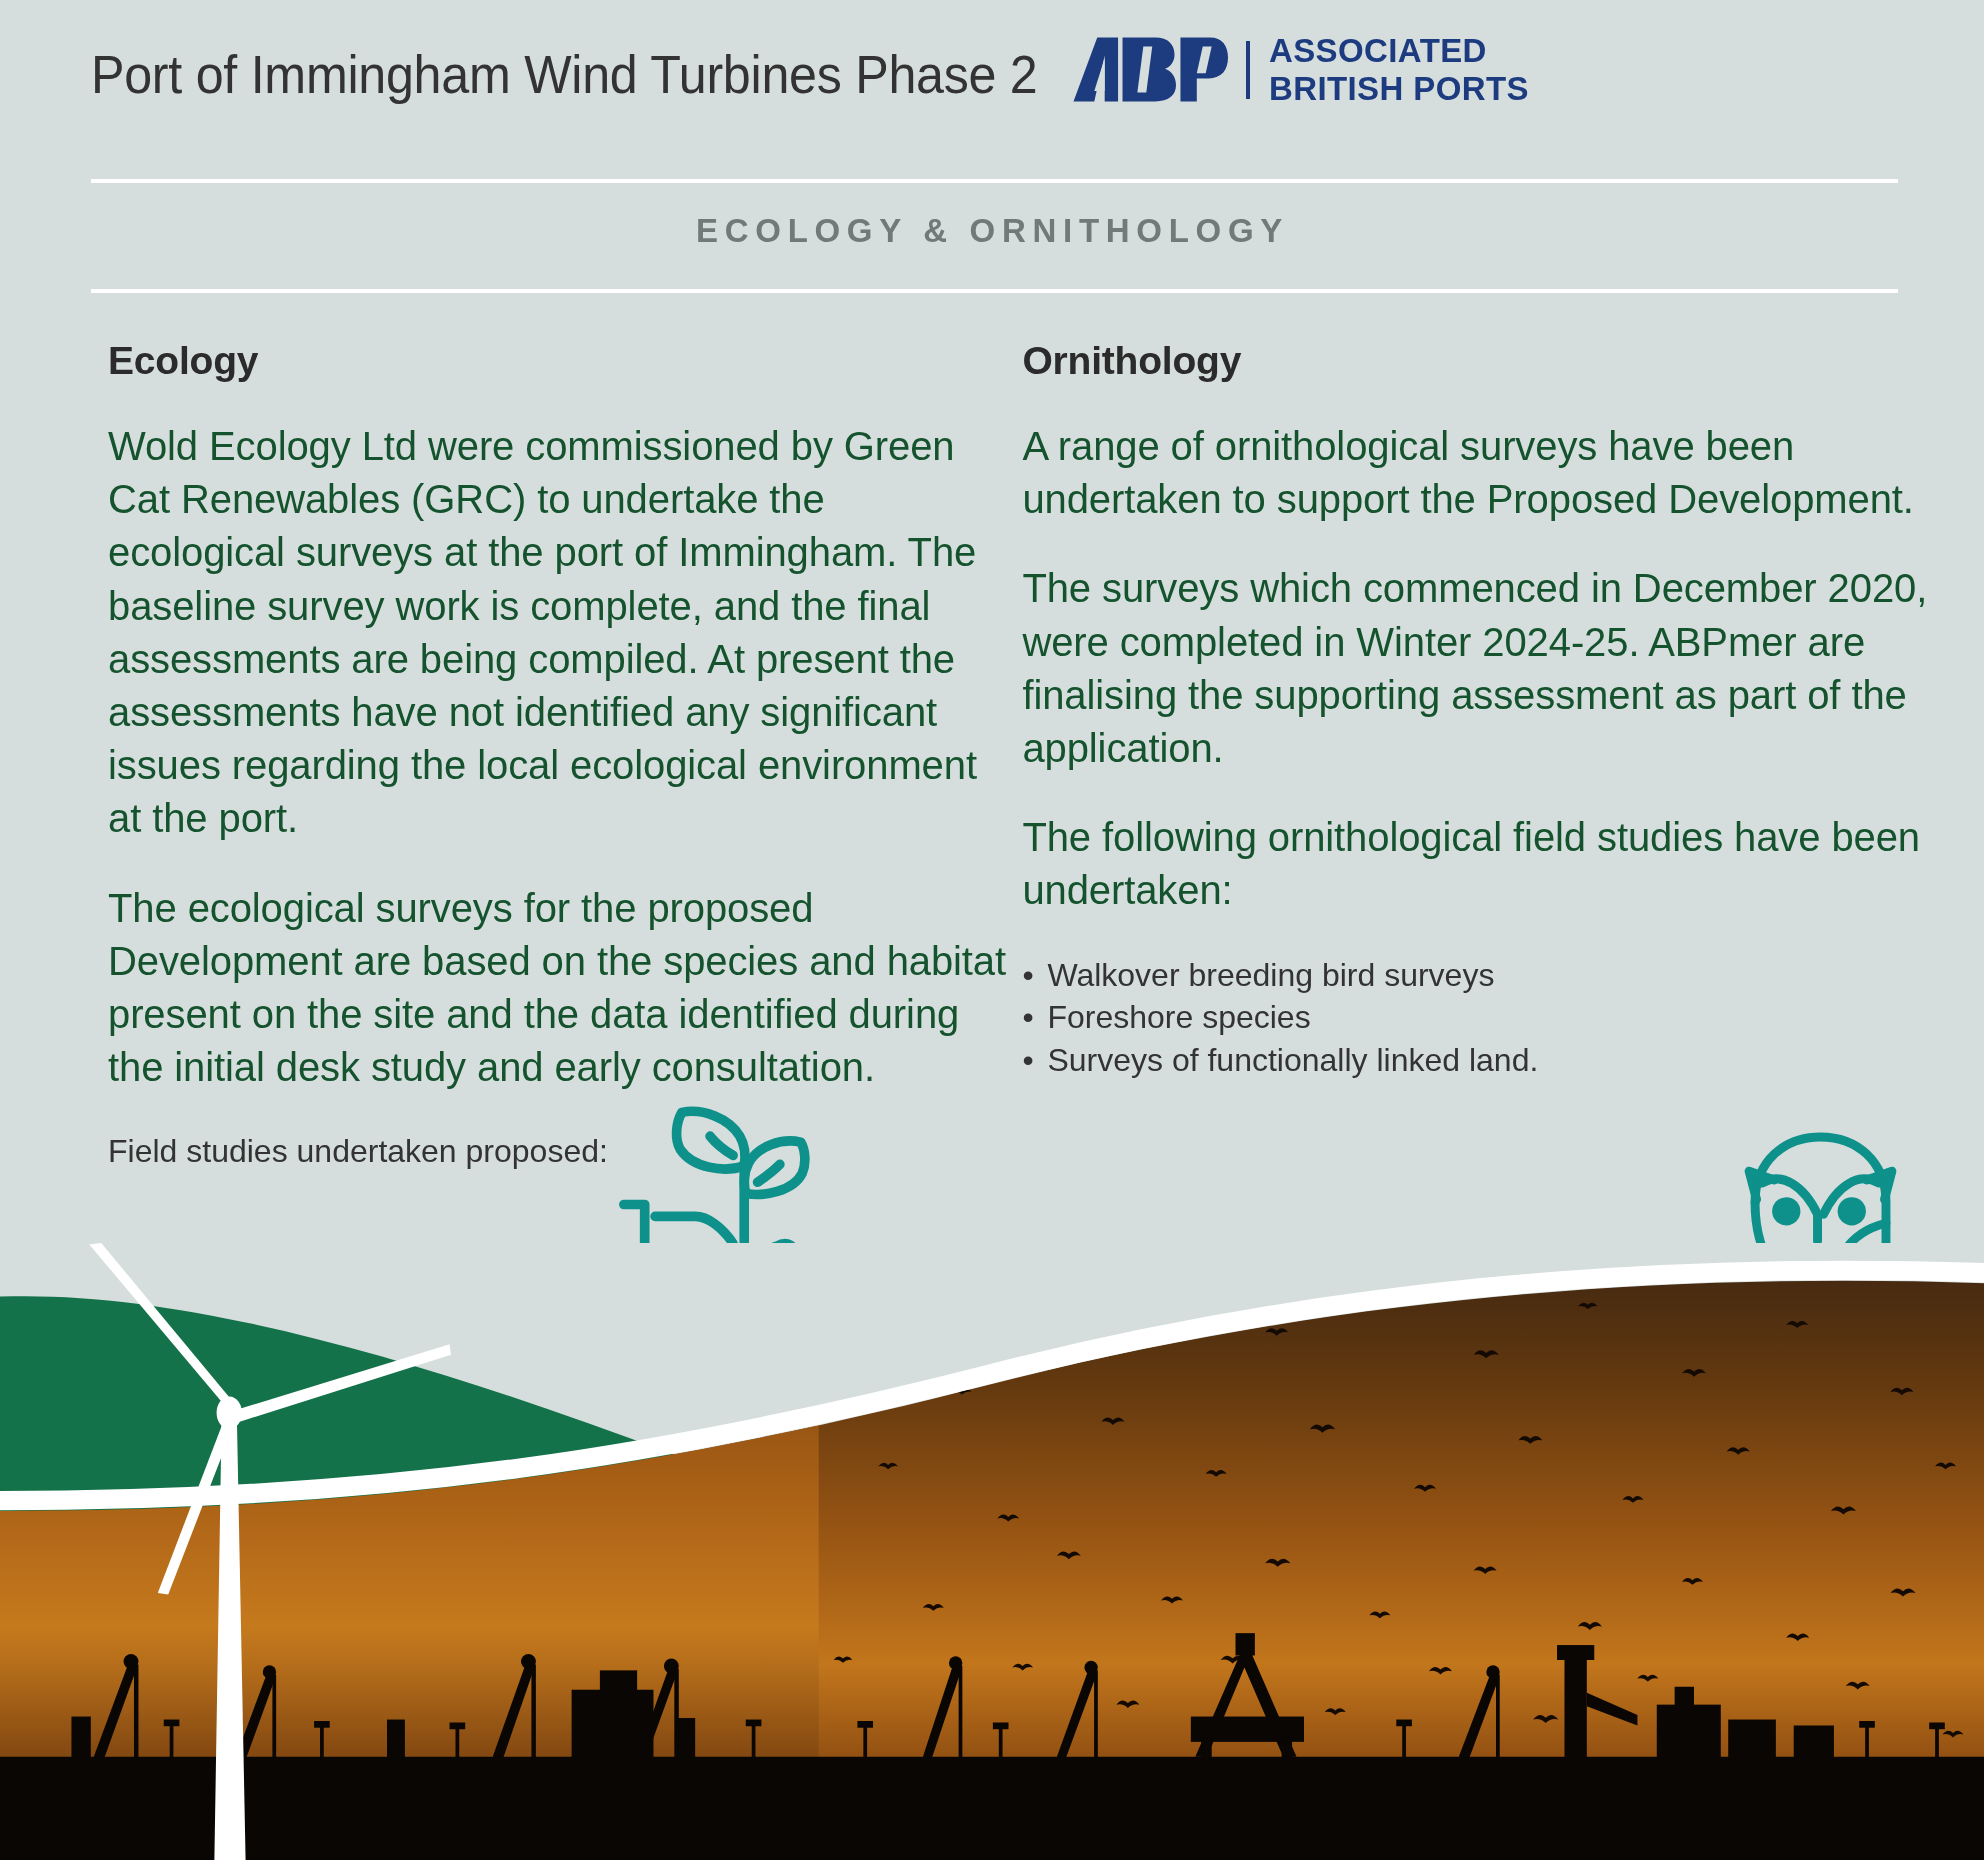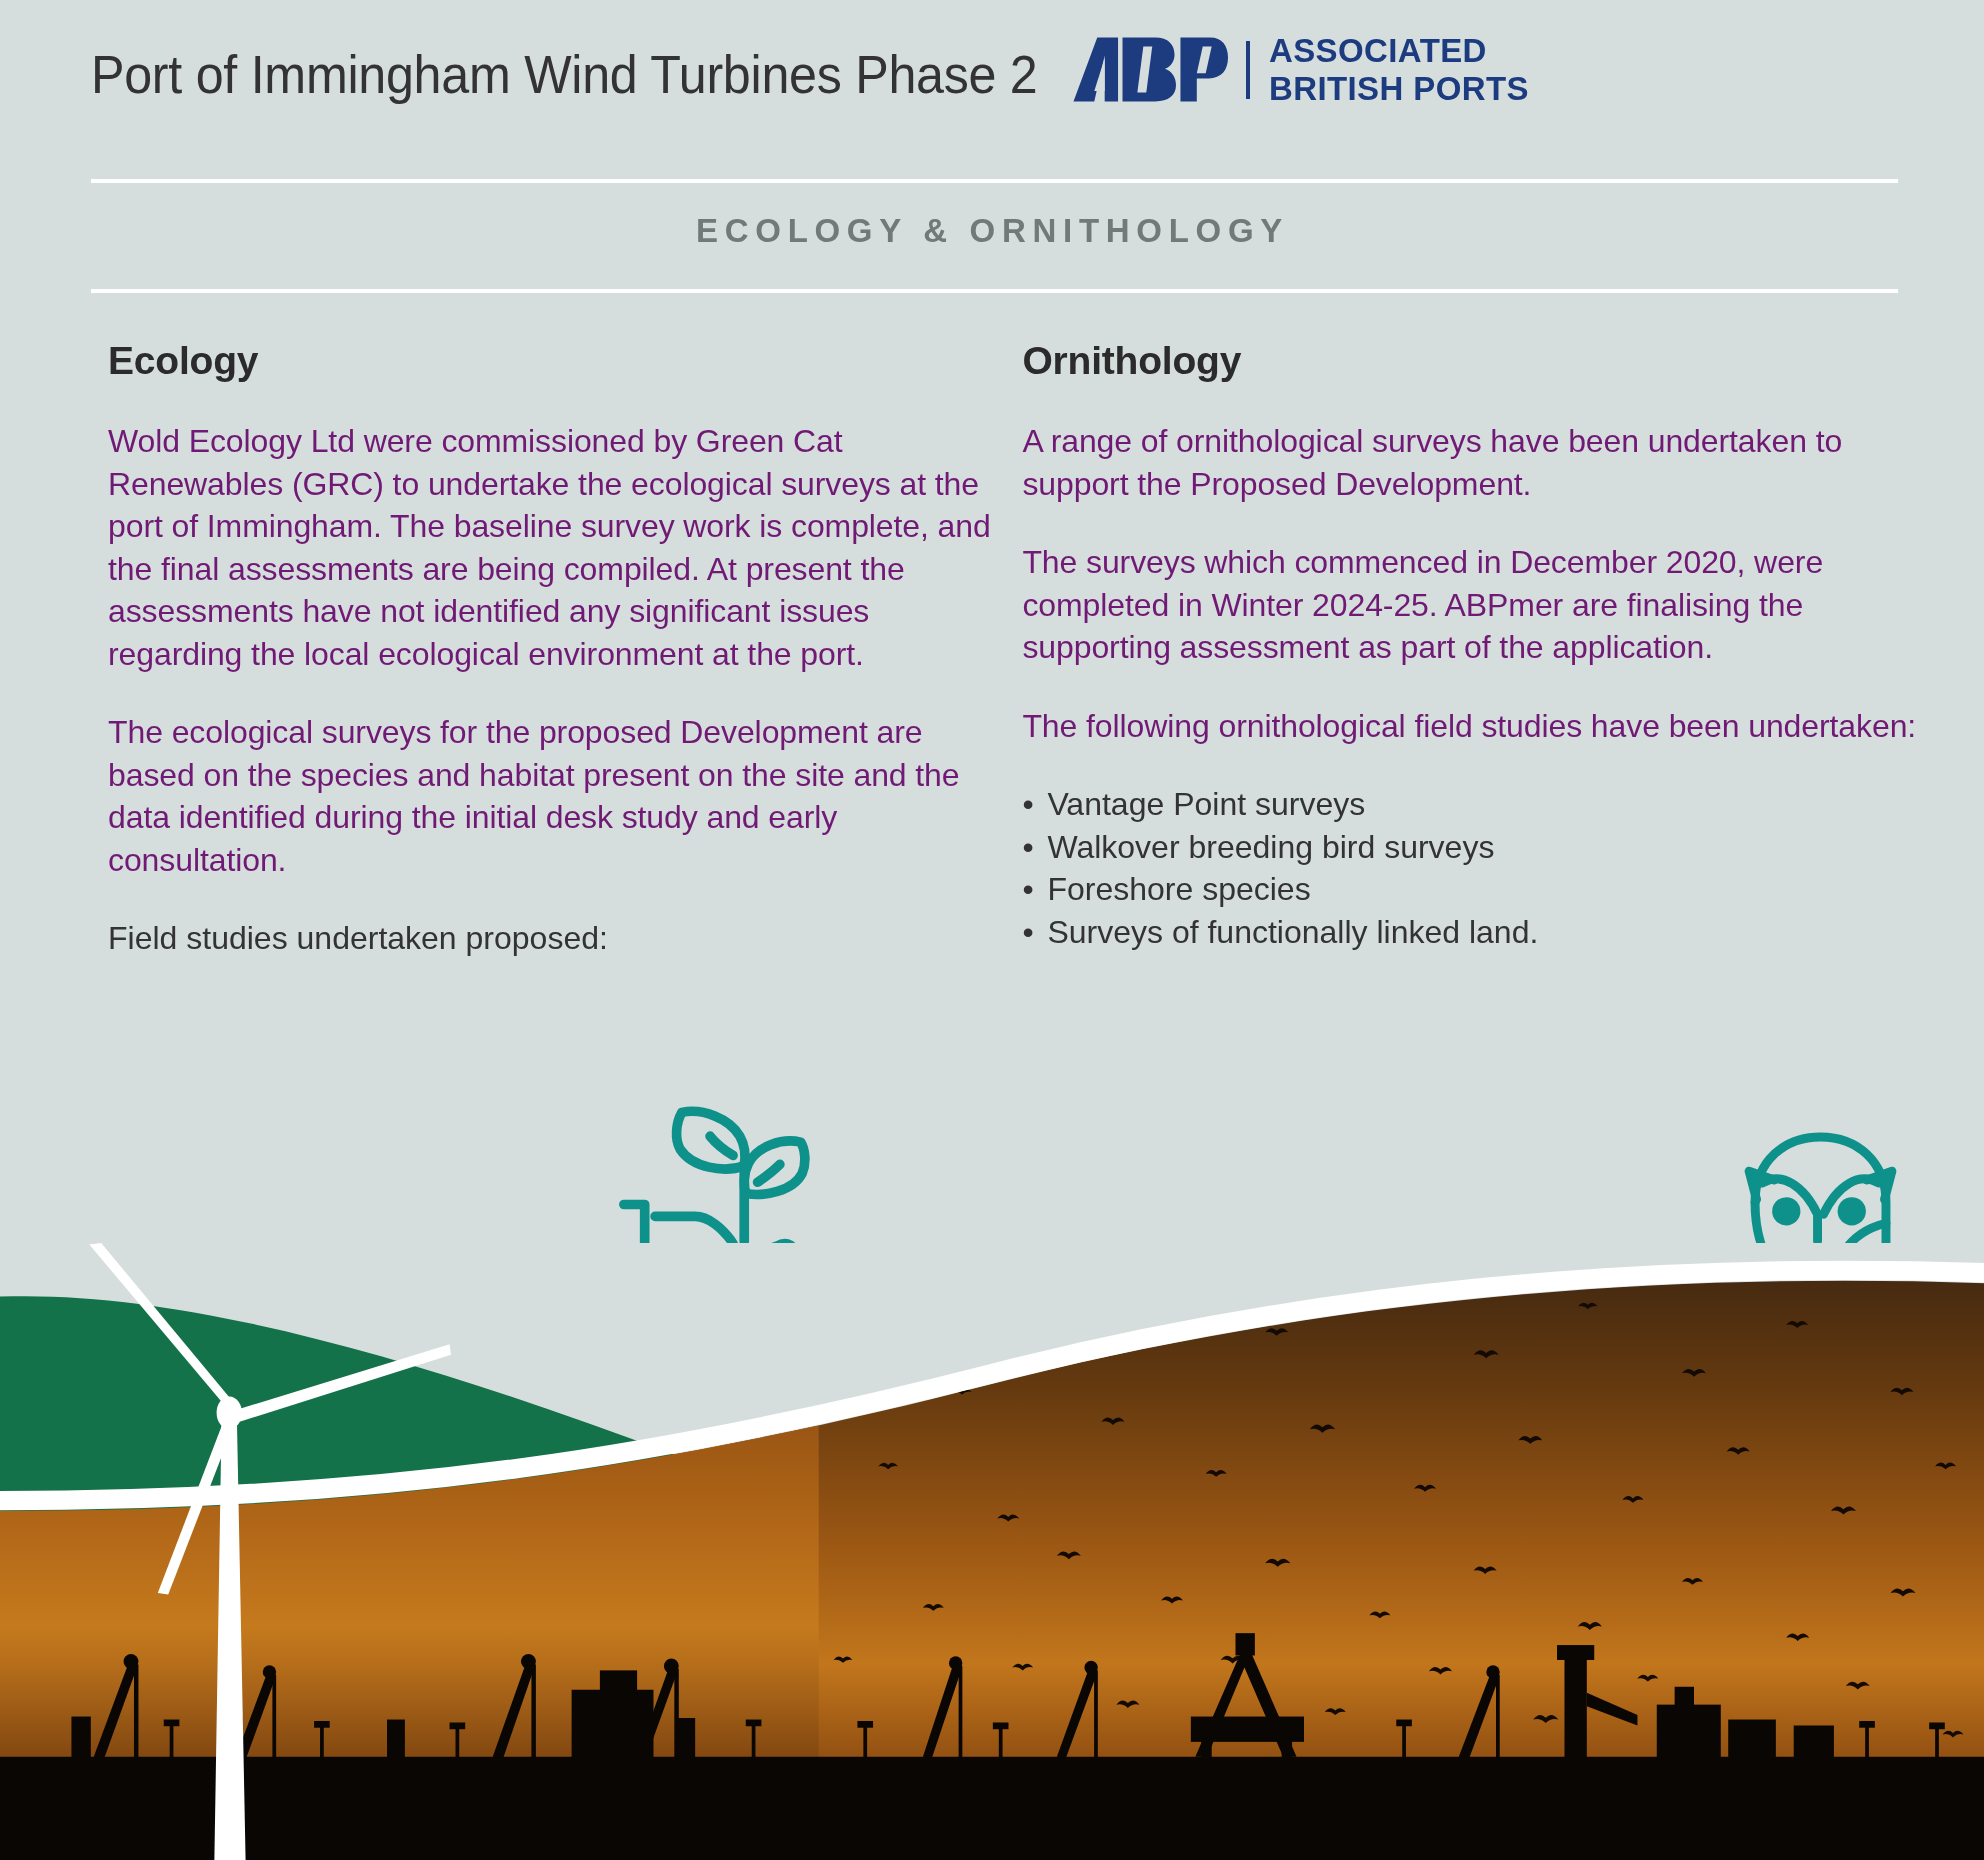--- a/index.html
+++ b/index.html
@@ -118,23 +118,23 @@
   .col-heading {
     font-size: 39px;
     font-weight: 700;
     color: #2b2b2b;
     letter-spacing: -0.2px;
     margin-bottom: 37px;
     font-family: "Liberation Sans", sans-serif;
   }
 
   .para {
-    font-size: 32px;
+    font-size: 40px;
     line-height: 1.33;
-    color: #701a75;
+    color: #14532d;
     margin-bottom: 36px;
     font-family: "Liberation Sans Narrow", "Liberation Sans", sans-serif;
     letter-spacing: -0.1px;
   }
   .para:last-child { margin-bottom: 0; }
 
   .bullets {
     list-style: none;
     font-size: 32px;
     line-height: 1.33;
@@ -241,23 +241,20 @@
     <div class="col col-right">
       <div class="col-heading">Ornithology</div>
 
       <p class="para">A range of ornithological surveys have been undertaken to support the Proposed Development.</p>
 
       <p class="para">The surveys which commenced in December 2020, were completed in Winter 2024-25. ABPmer are finalising the supporting assessment as part of the application.</p>
 
       <p class="para">The following ornithological field studies have been undertaken:</p>
 
       <ul class="bullets">
-        <li>
-          <span>Vantage Point surveys</span>
-        </li>
         <li>
           <span>Walkover breeding bird surveys</span>
         </li>
         <li>
           <span>Foreshore species</span>
         </li>
         <li>
           <span>Surveys of functionally linked land.</span>
         </li>
       </ul>

